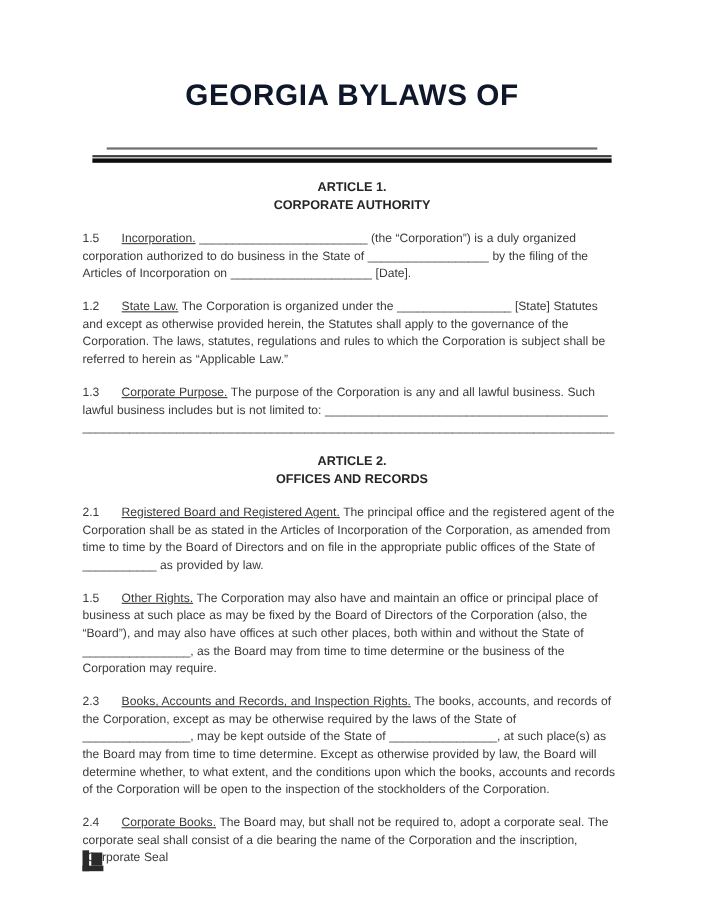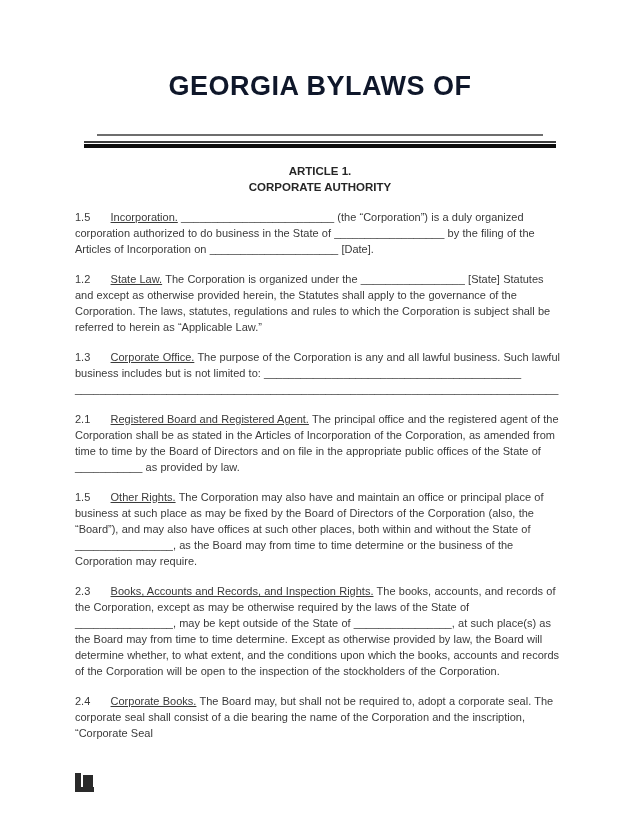--- a/index.html
+++ b/index.html
@@ -125,24 +125,28 @@
     </p>
 
     <p class="section">
       <span>1.2</span>
       <span class="sec-title">State Law.</span>
       <span>The Corporation is organized under the _________________ [State] Statutes and except as otherwise provided herein, the Statutes shall apply to the governance of the Corporation. The laws, statutes, regulations and rules to which the Corporation is subject shall be referred to herein as “Applicable Law.”</span>
     </p>
 
     <p class="section">
       <span>1.3</span>
-      <span class="sec-title">Corporate Office.</span>
+      <span class="sec-title">Corporate Purpose.</span>
       <span>The purpose of the Corporation is any and all lawful business. Such lawful business includes but is not limited to: __________________________________________ _______________________________________________________________________________</span>
     </p>
 
+    <h2 class="article-heading second">
+      <span>ARTICLE 2.</span>
+      <span class="subheading">OFFICES AND RECORDS</span>
+    </h2>
 
     <p class="section">
       <span>2.1</span>
       <span class="sec-title">Registered Board and Registered Agent.</span>
       <span>The principal office and the registered agent of the Corporation shall be as stated in the Articles of Incorporation of the Corporation, as amended from time to time by the Board of Directors and on file in the appropriate public offices of the State of ___________ as provided by law.</span>
     </p>
 
     <p class="section">
       <span>1.5</span>
       <span class="sec-title">Other Rights.</span>

